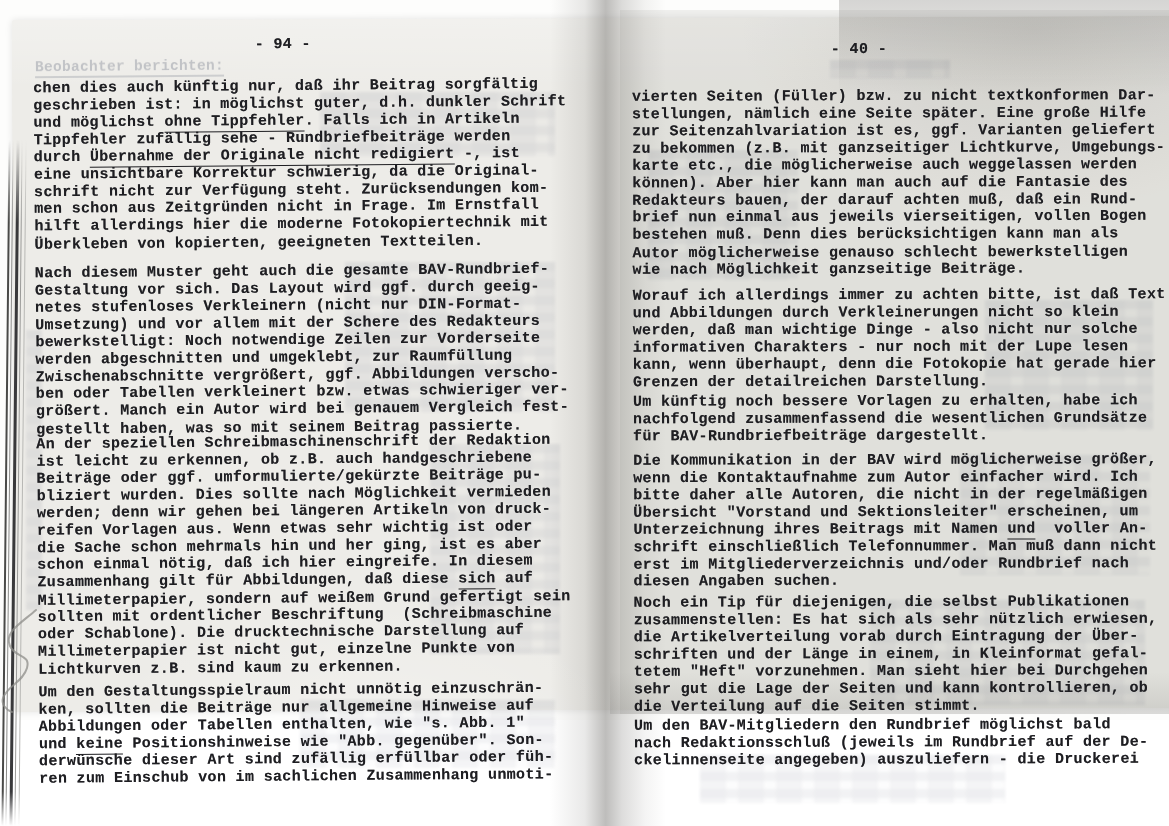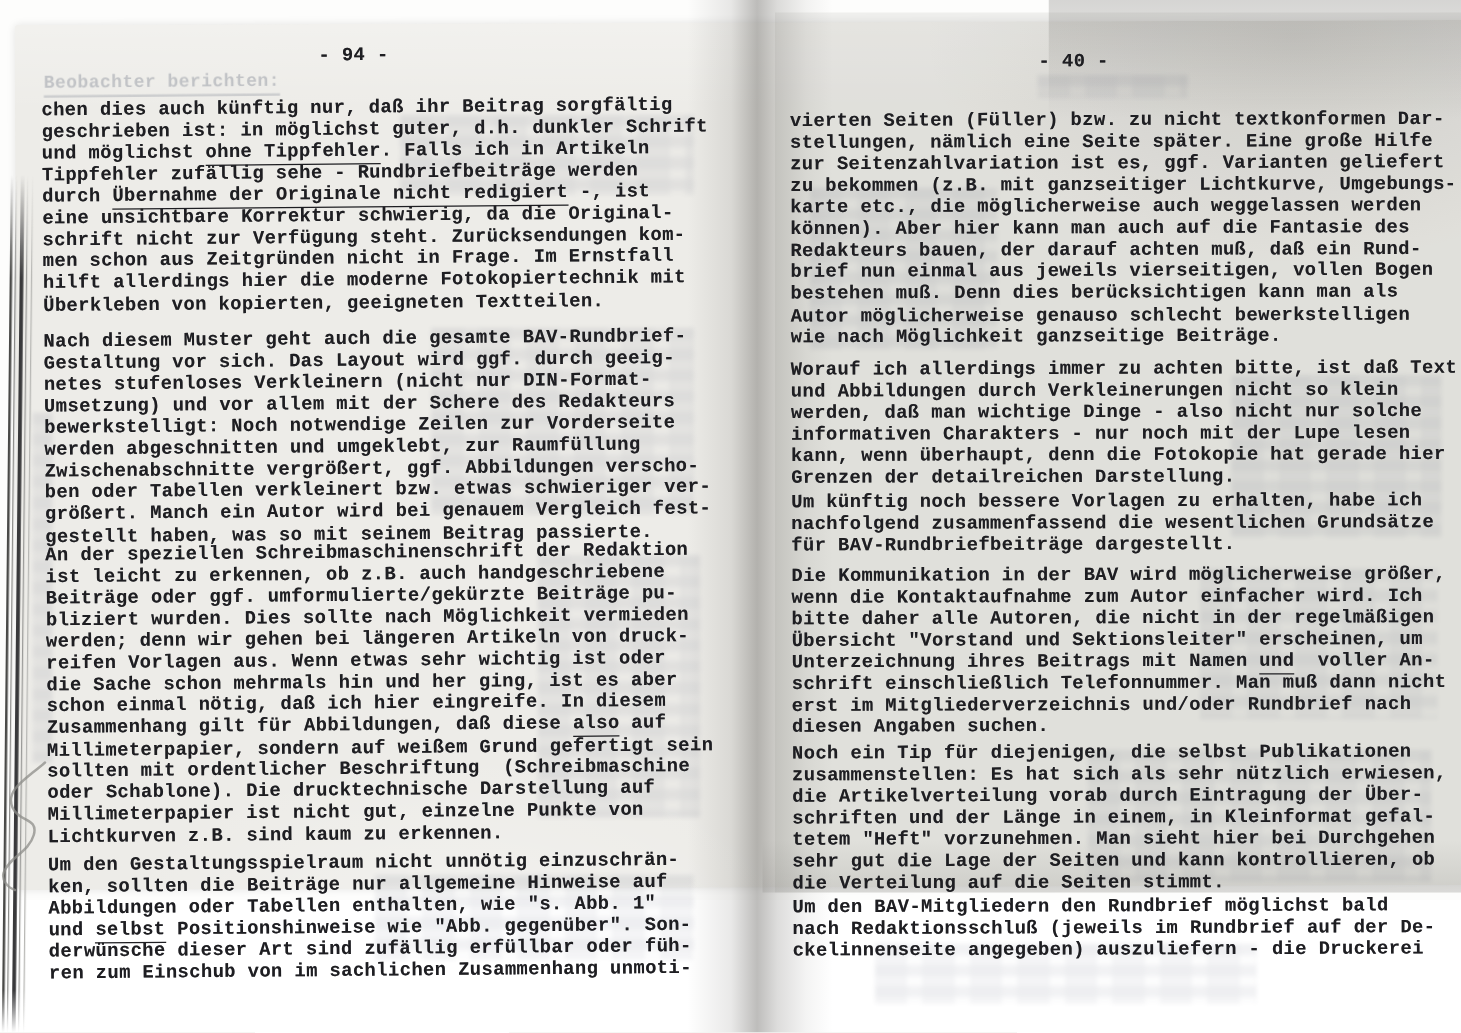--- a/index.html
+++ b/index.html
@@ -150,32 +150,32 @@
       </div>
       <div class="para" style="left: 36px; top: 434px;">
         <div class="tline">An der speziellen Schreibmaschinenschrift der Redaktion</div>
         <div class="tline">ist leicht zu erkennen, ob z.B. auch handgeschriebene</div>
         <div class="tline">Beiträge oder ggf. umformulierte/gekürzte Beiträge pu-</div>
         <div class="tline">bliziert wurden. Dies sollte nach Möglichkeit vermieden</div>
         <div class="tline">werden; denn wir gehen bei längeren Artikeln von druck-</div>
         <div class="tline">reifen Vorlagen aus. Wenn etwas sehr wichtig ist oder</div>
         <div class="tline">die Sache schon mehrmals hin und her ging, ist es aber</div>
         <div class="tline">schon einmal nötig, daß ich hier eingreife. In diesem</div>
-        <div class="tline">Zusammenhang gilt für Abbildungen, daß diese <span class="ul">also</span> auf</div>
+        <div class="tline">Zusammenhang gilt für Abbildungen, daß diese <span class="ul">sich</span> auf</div>
         <div class="tline">Millimeterpapier, sondern auf weißem Grund gefertigt sein</div>
         <div class="tline">sollten mit ordentlicher Beschriftung  (Schreibmaschine</div>
         <div class="tline">oder Schablone). Die drucktechnische Darstellung auf</div>
         <div class="tline">Millimeterpapier ist nicht gut, einzelne Punkte von</div>
         <div class="tline">Lichtkurven z.B. sind kaum zu erkennen.</div>
       </div>
       <div class="para" style="left: 36px; top: 682px;">
         <div class="tline">Um den Gestaltungsspielraum nicht unnötig einzuschrän-</div>
         <div class="tline">ken, sollten die Beiträge nur allgemeine Hinweise auf</div>
         <div class="tline">Abbildungen oder Tabellen enthalten, wie "s. Abb. 1"</div>
-        <div class="tline">und <span class="ul">selbst</span> Positionshinweise wie "Abb. gegenüber". Son-</div>
+        <div class="tline">und <span class="ul">keine</span> Positionshinweise wie "Abb. gegenüber". Son-</div>
         <div class="tline">derwünsche dieser Art sind zufällig erfüllbar oder füh-</div>
         <div class="tline">ren zum Einschub von im sachlichen Zusammenhang unmoti-</div>
       </div>
     </div>
 
   <div class="page" id="page-95">
     <div class="pnum">- 40 -</div>
   <div class="para" style="left: 49px; top: 88px;">
         <div class="tline">vierten Seiten (Füller) bzw. zu nicht textkonformen Dar-</div>
         <div class="tline">stellungen, nämlich eine Seite später. Eine große Hilfe</div>

